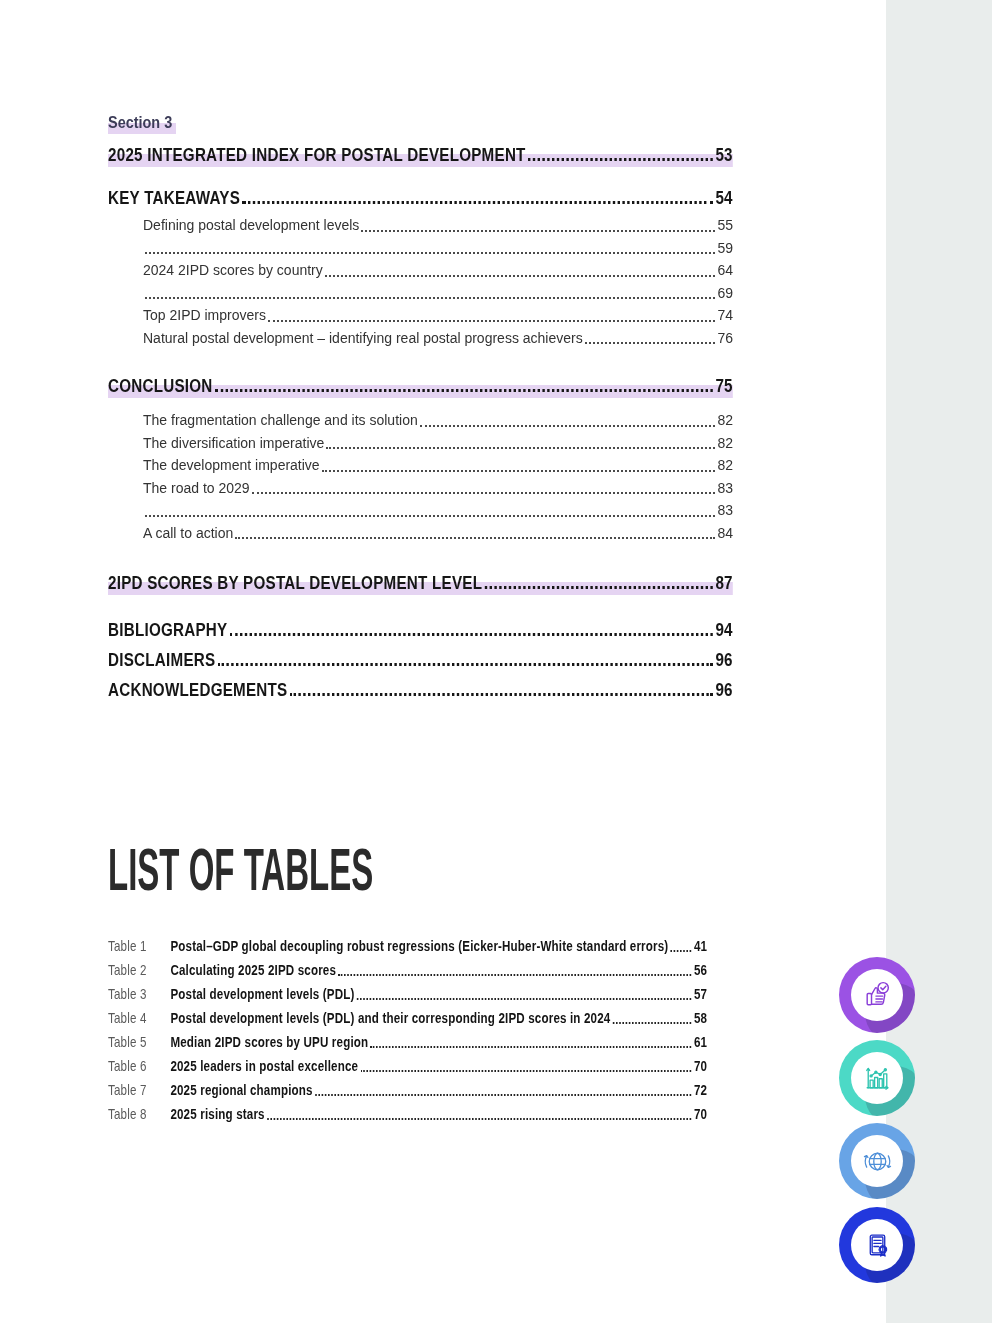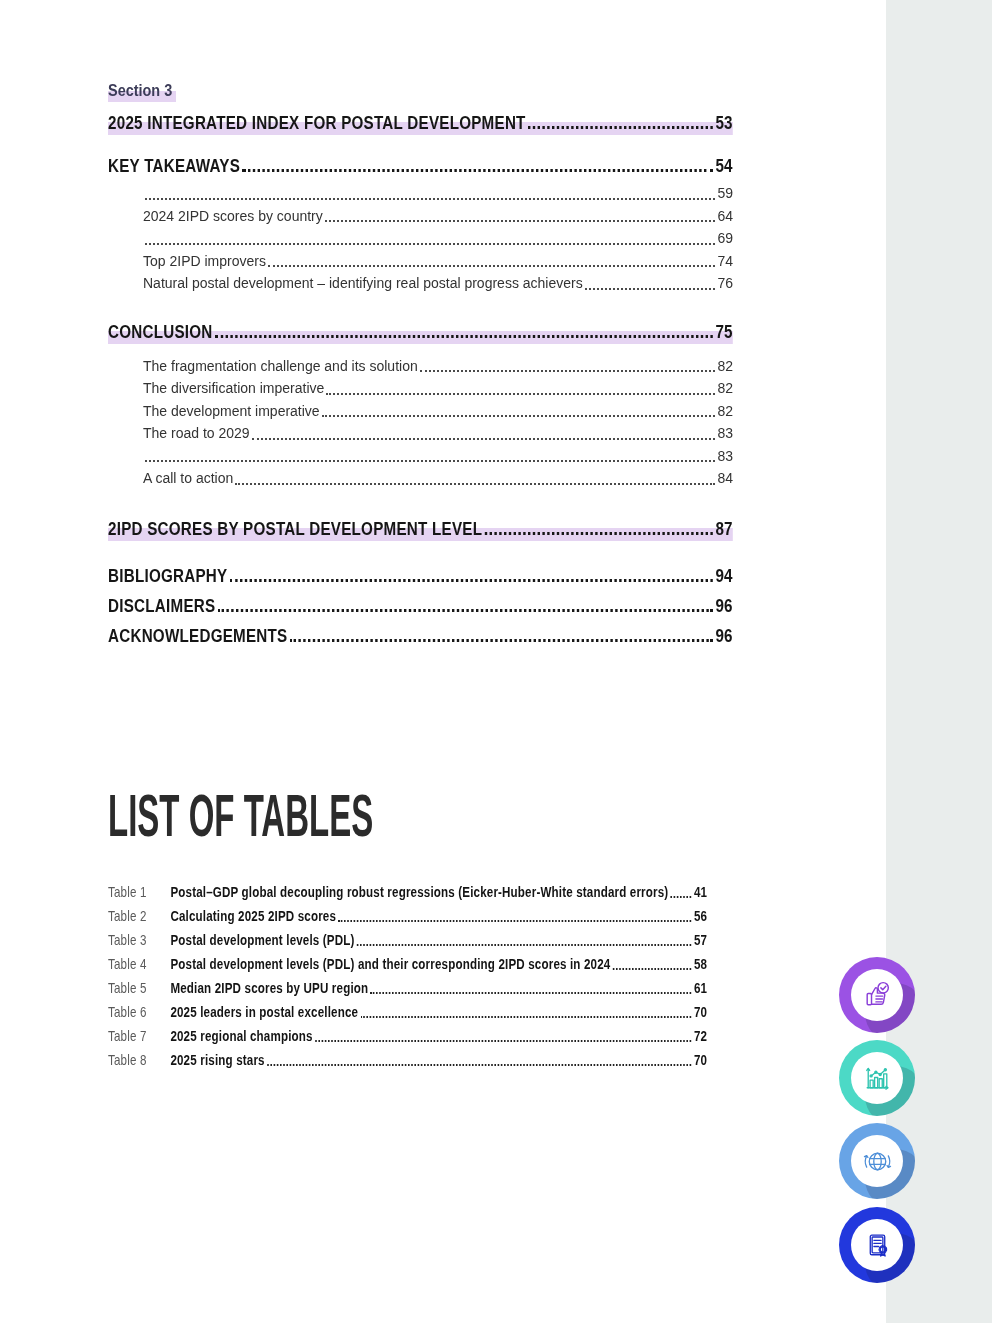--- a/index.html
+++ b/index.html
@@ -1,21 +1,21 @@
 <!DOCTYPE html>
 <html><head>
 <meta charset="utf-8">
 <style>
   html,body{margin:0;padding:0;}
   body{
     width:992px;height:1323px;position:relative;background:#ffffff;
     font-family:"Liberation Sans", sans-serif;overflow:hidden;
   }
   .side-strip{position:absolute;left:886px;top:0;width:106px;height:1323px;background:#e9edec;}
-  .content{position:absolute;left:108px;top:0;width:625px;padding-top:80px;}
+  .content{position:absolute;left:108px;top:0;width:625px;padding-top:112px;}
 
   
   .row{display:flex;align-items:flex-end;}
   .row .lbl{white-space:nowrap;}
   .row .dots{flex:1;min-width:8px;}
   .row .pg{white-space:nowrap;}
 
   .seclabel-wrap{height:22px;}
   .seclabel{
     display:inline-block;font-weight:700;font-size:17px;line-height:22px;
@@ -98,20 +98,25 @@
     <span class="pg">53</span>
   </div>
 
   <div class="row h2row mt-key">
     <span class="lbl">KEY TAKEAWAYS</span>
     <span class="dots"></span>
     <span class="pg">54</span>
   </div>
 
   <div class="sublist">
+    <div class="subrow">
+      <span class="lbl">Defining postal development levels</span>
+      <span class="dots"></span>
+      <span class="pg">55</span>
+    </div>
     <div class="subrow">
       <span class="dots"></span>
       <span class="pg">59</span>
     </div>
     <div class="subrow">
       <span class="lbl">2024 2IPD scores by country</span>
       <span class="dots"></span>
       <span class="pg">64</span>
     </div>
     <div class="subrow">

